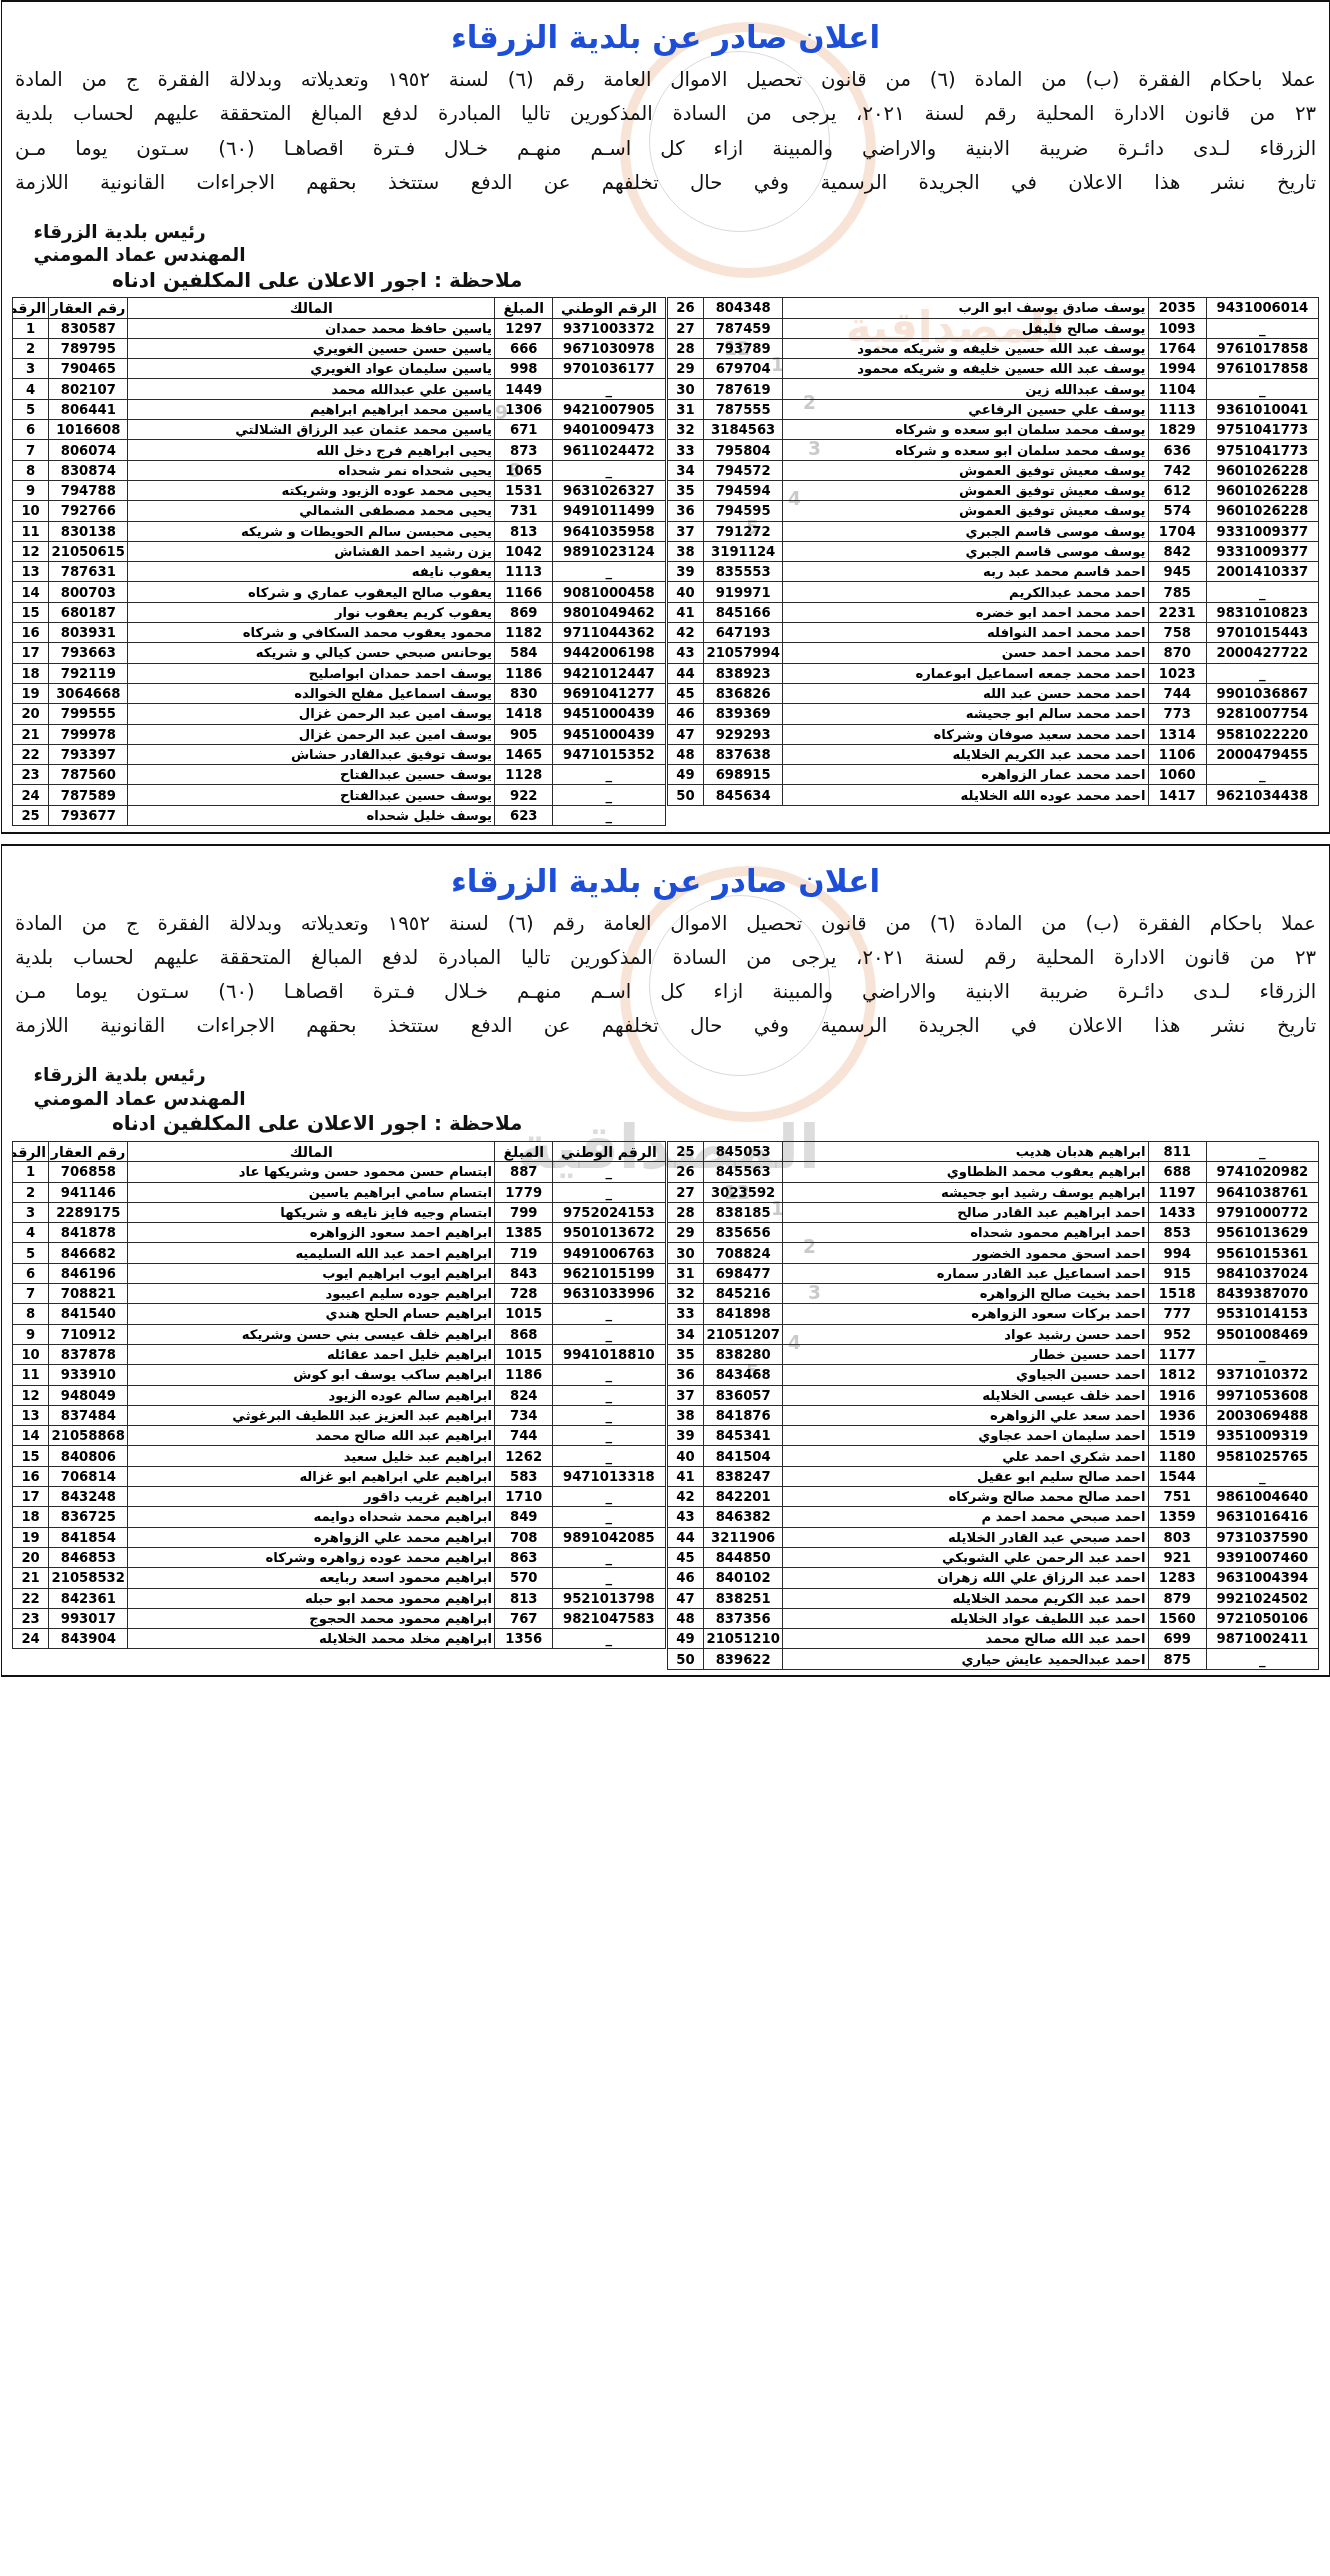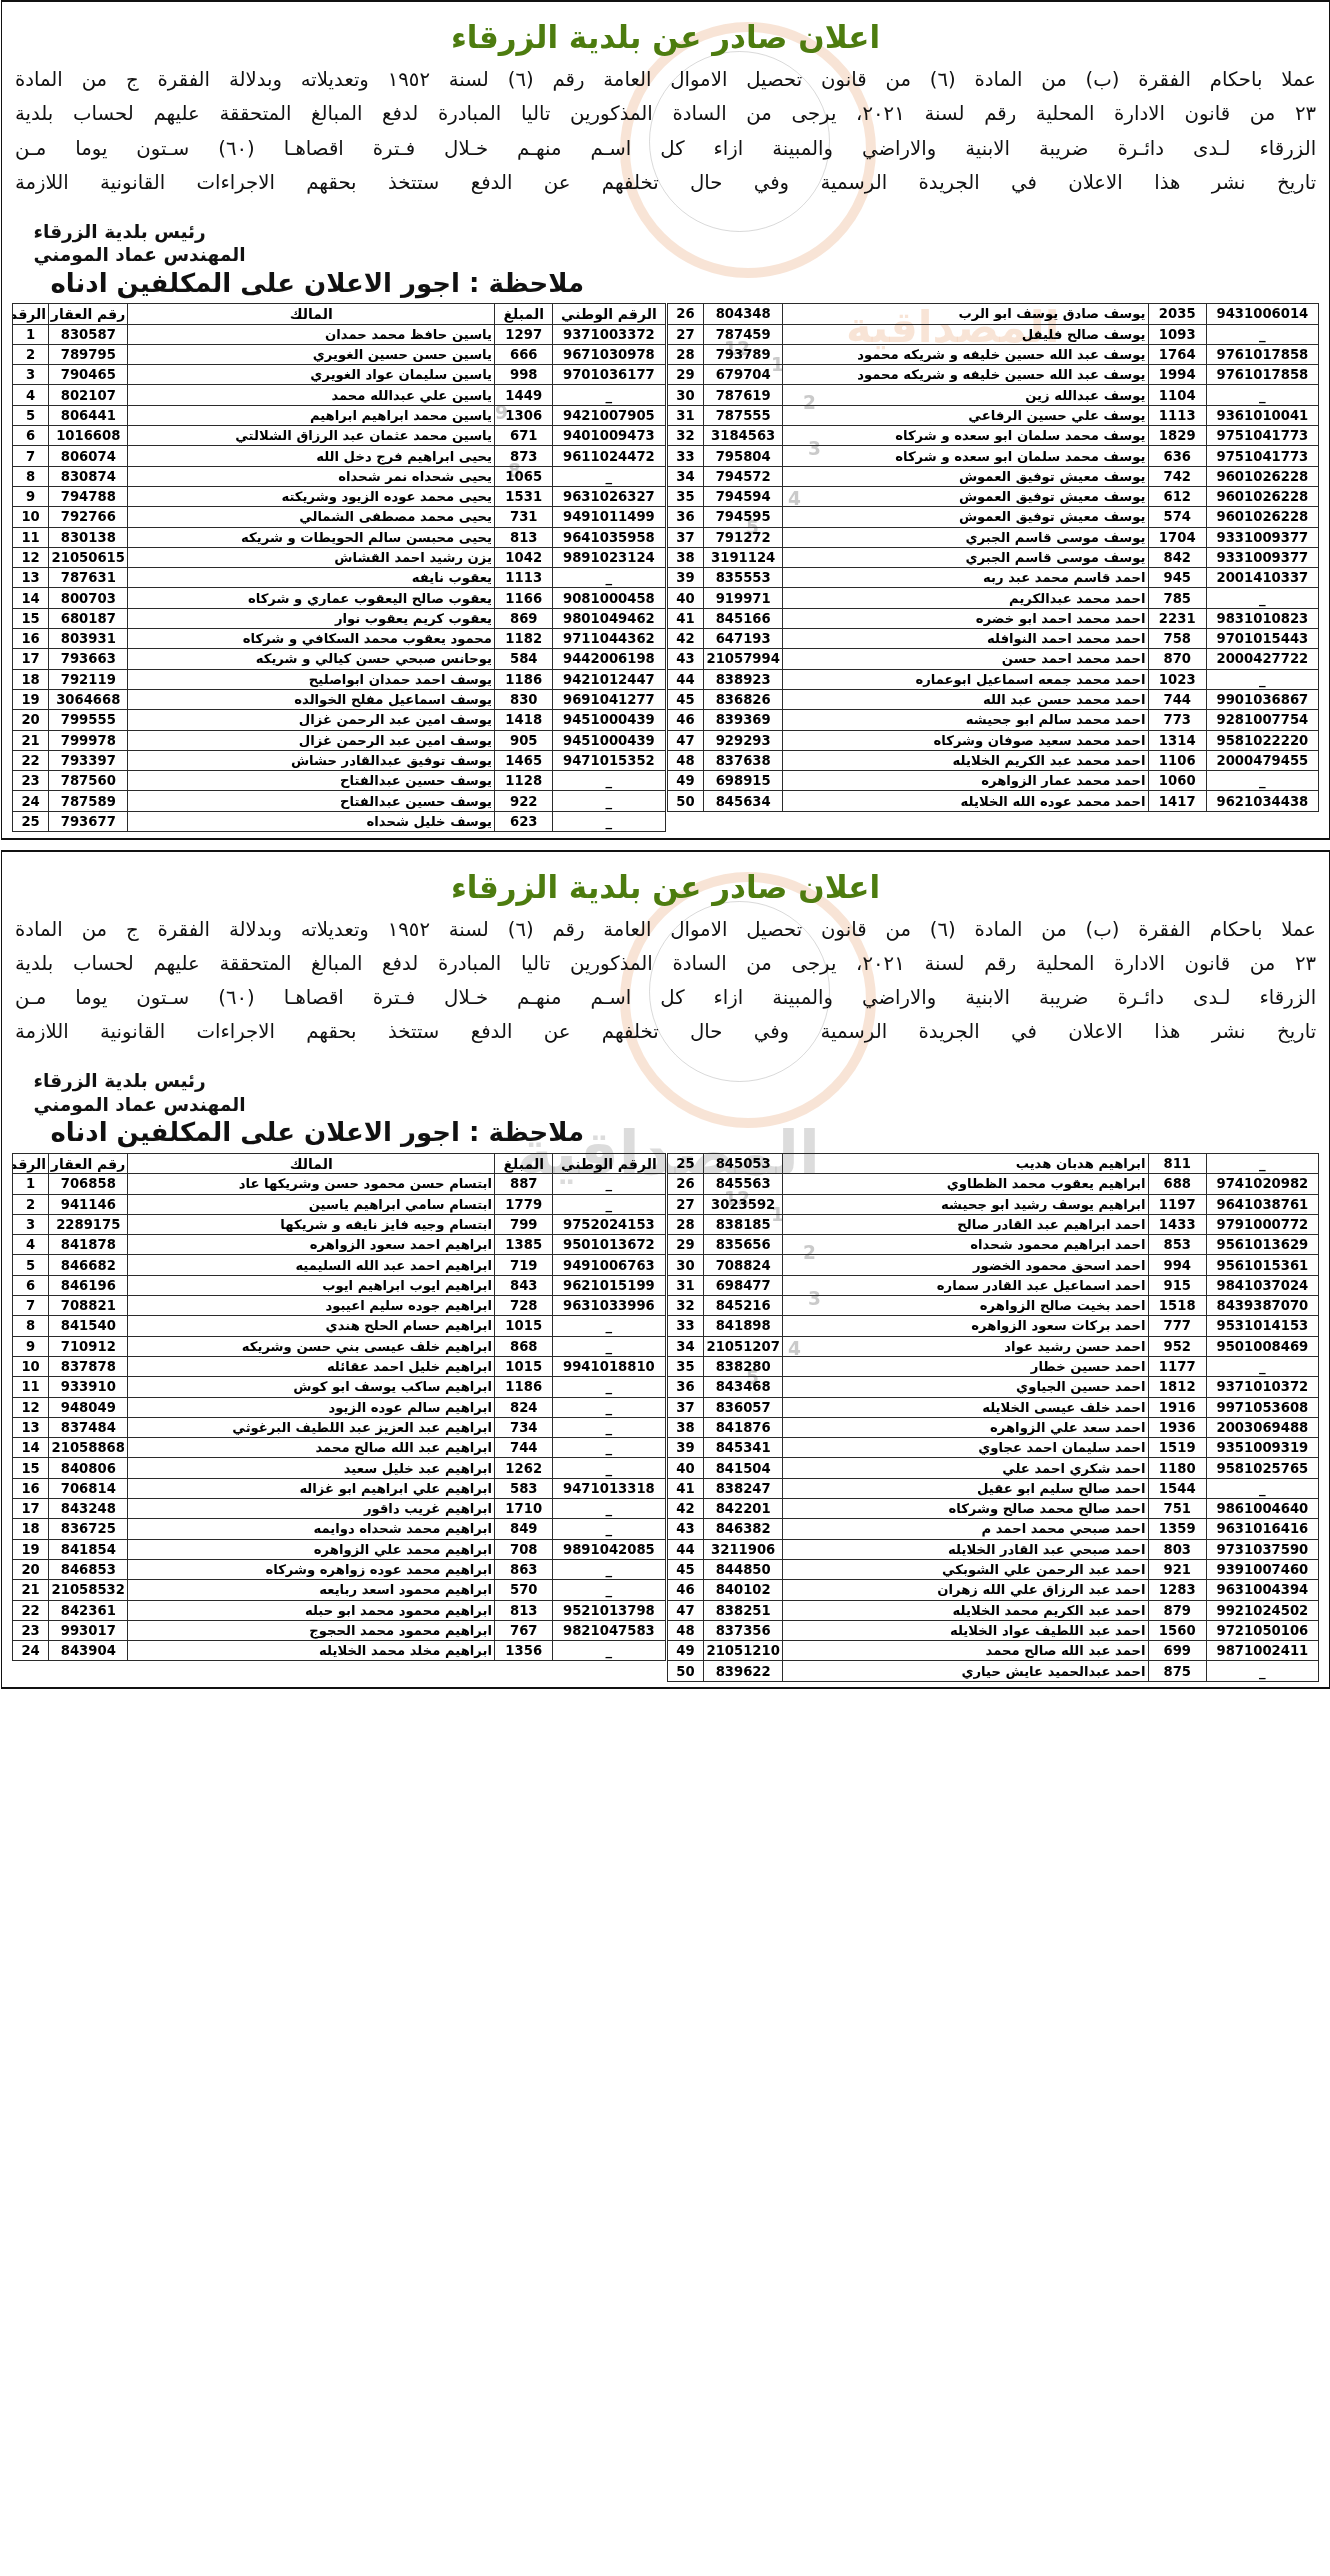--- a/index.html
+++ b/index.html
@@ -43,21 +43,21 @@
   }
 
   .inner{position:relative;z-index:2;padding:7.1px 10px 5.7px 10px;}
 
   .headline{
     text-align:center;
     font-size:31px;
     font-weight:bold;
     letter-spacing:0px;
     margin:10px 0 10px 0;
-    color:#4d7c0f;
+    color:#1d4ed8;
     font-family:"DejaVu Sans","Liberation Sans",sans-serif;
   }
   .body-par{
     font-size:19.7px;
     font-weight:normal;
     line-height:1.52;
     text-align:justify;
     text-align-last:justify;
     color:#111;
     padding:0 2.9px;
@@ -66,21 +66,21 @@
   .sign{
     text-align:left;
     font-size:18.6px;
     font-weight:bold;
     line-height:1.25;
     padding-left:21.4px;
     margin-top:22px;
     color:#111;
   }
   .note{
-    font-size:26px;
+    font-size:20px;
     font-weight:bold;
     text-align:center;
     margin:1.4px 0 5.7px 0;
     color:#111;
     padding-right:86px;
   }
   .note-wrap{display:flex;}
   .note-half{width:50%;}
 
   

